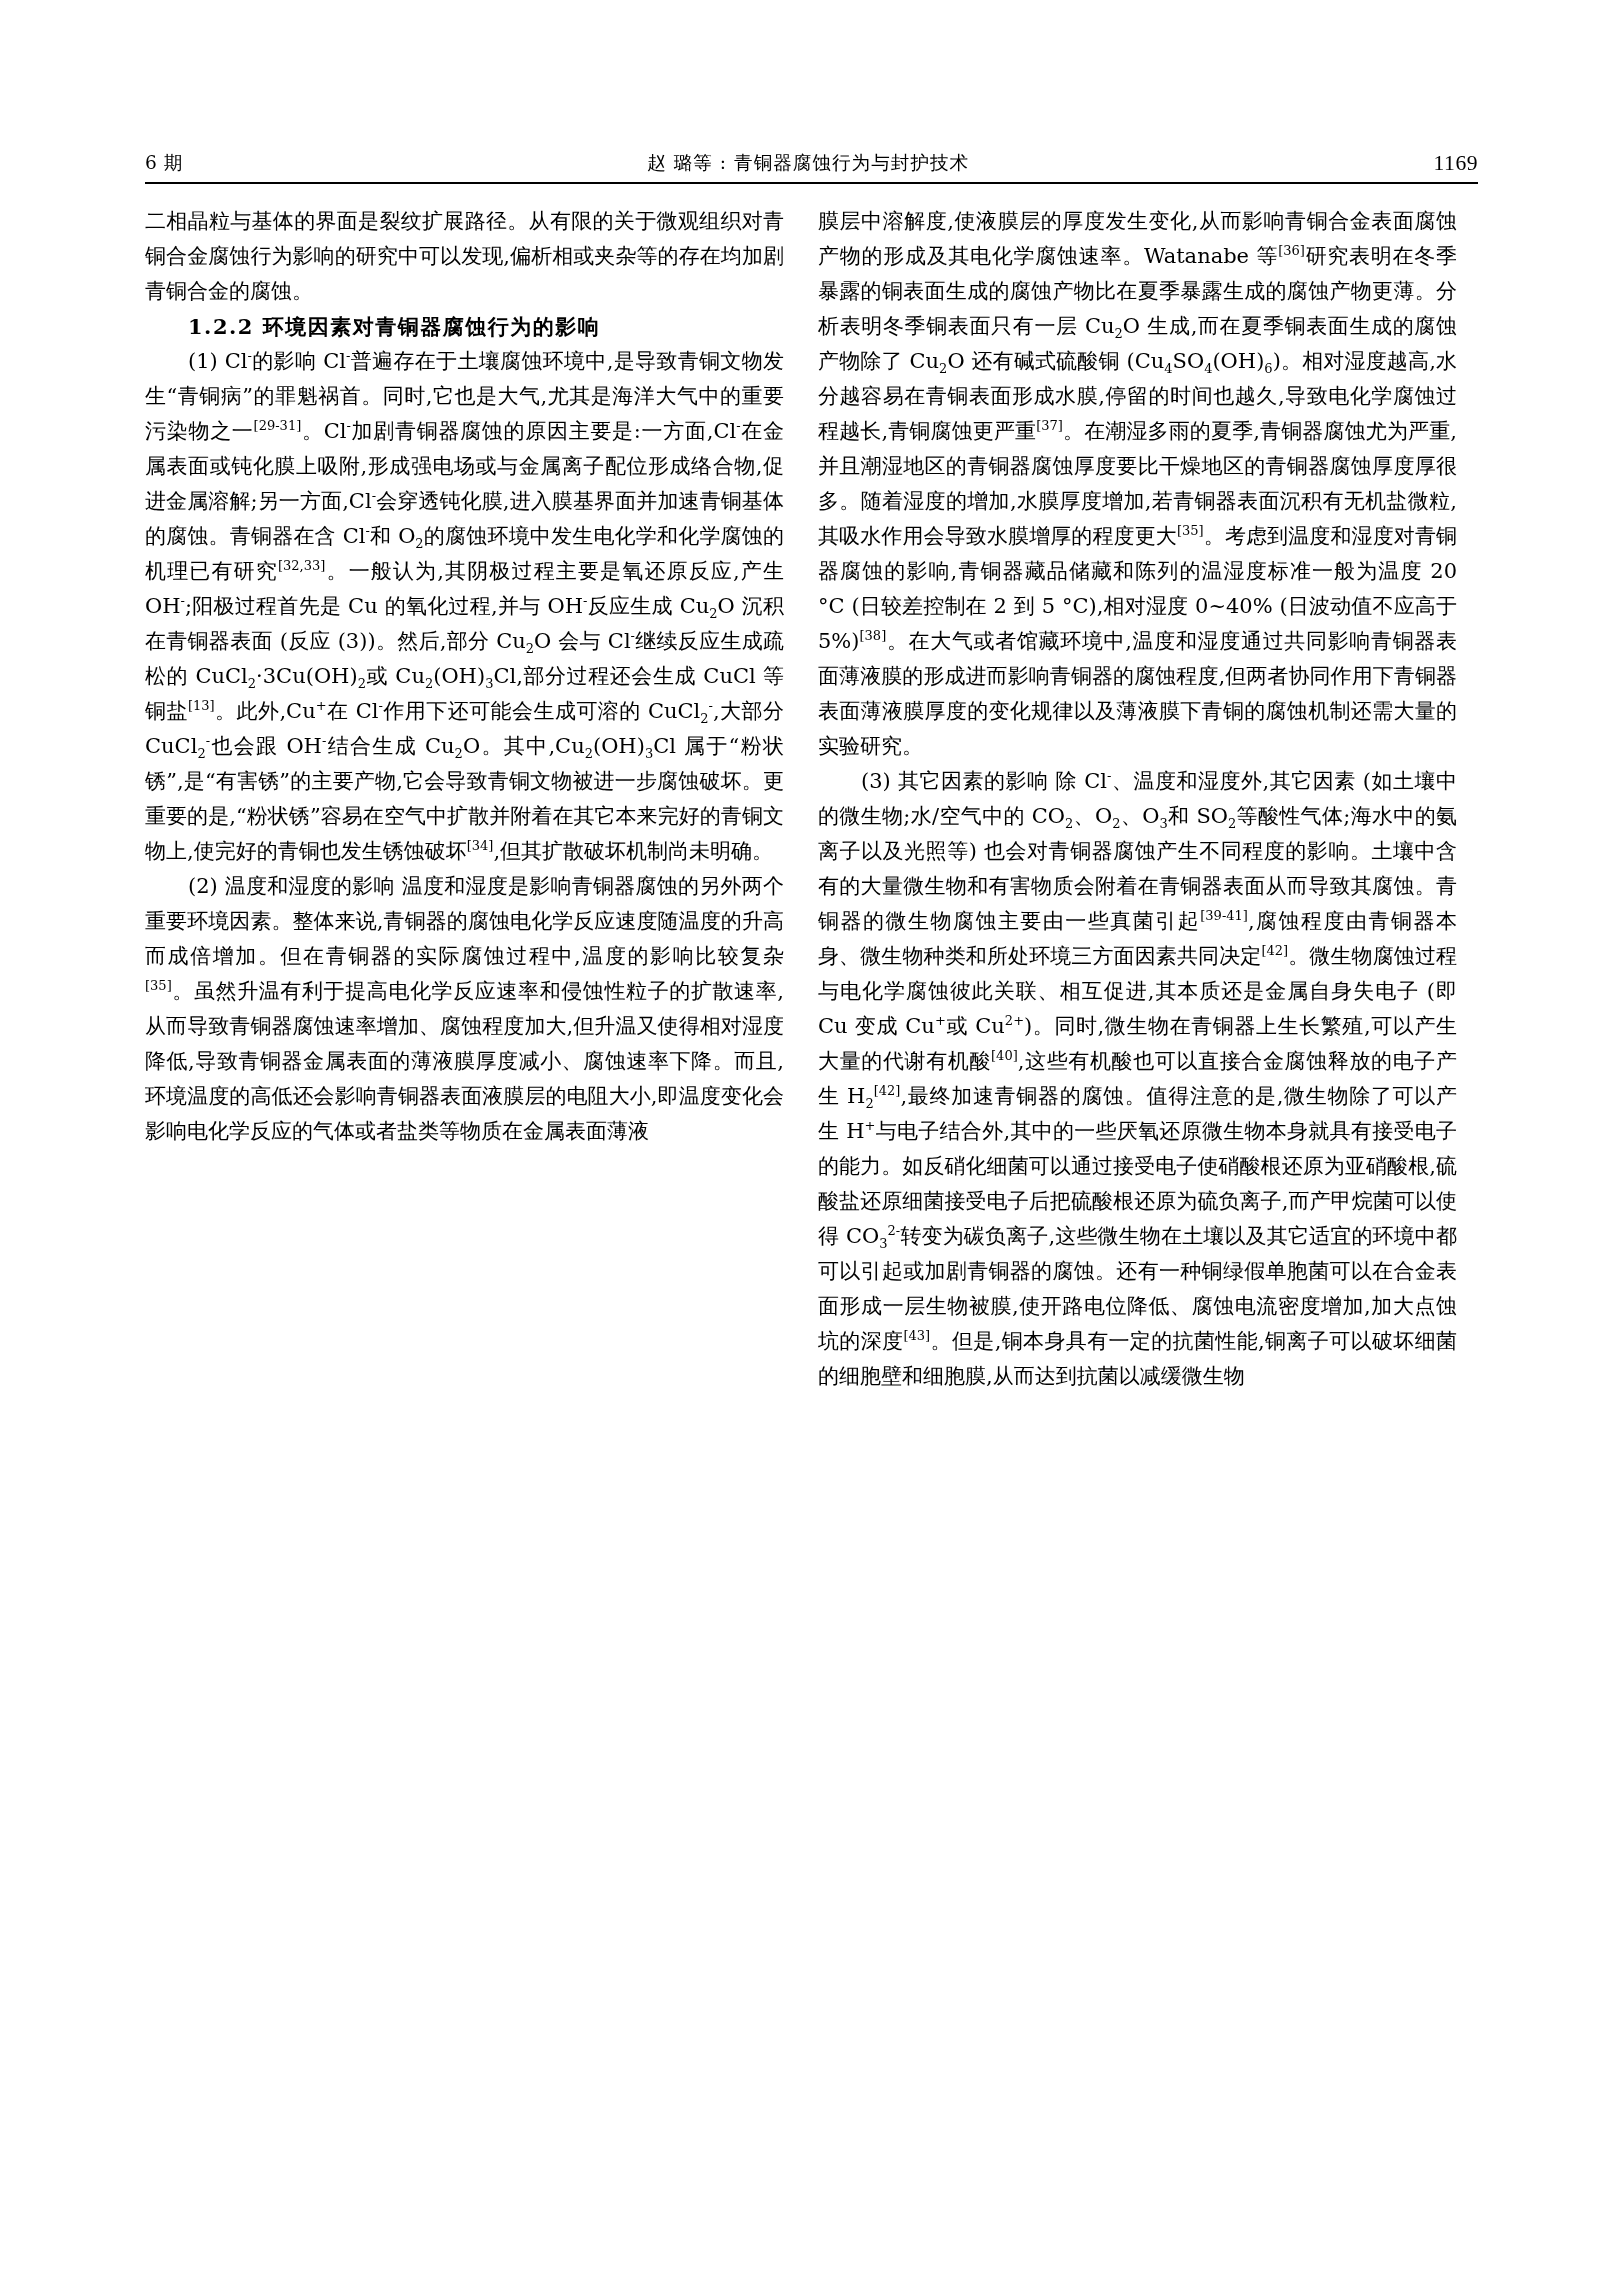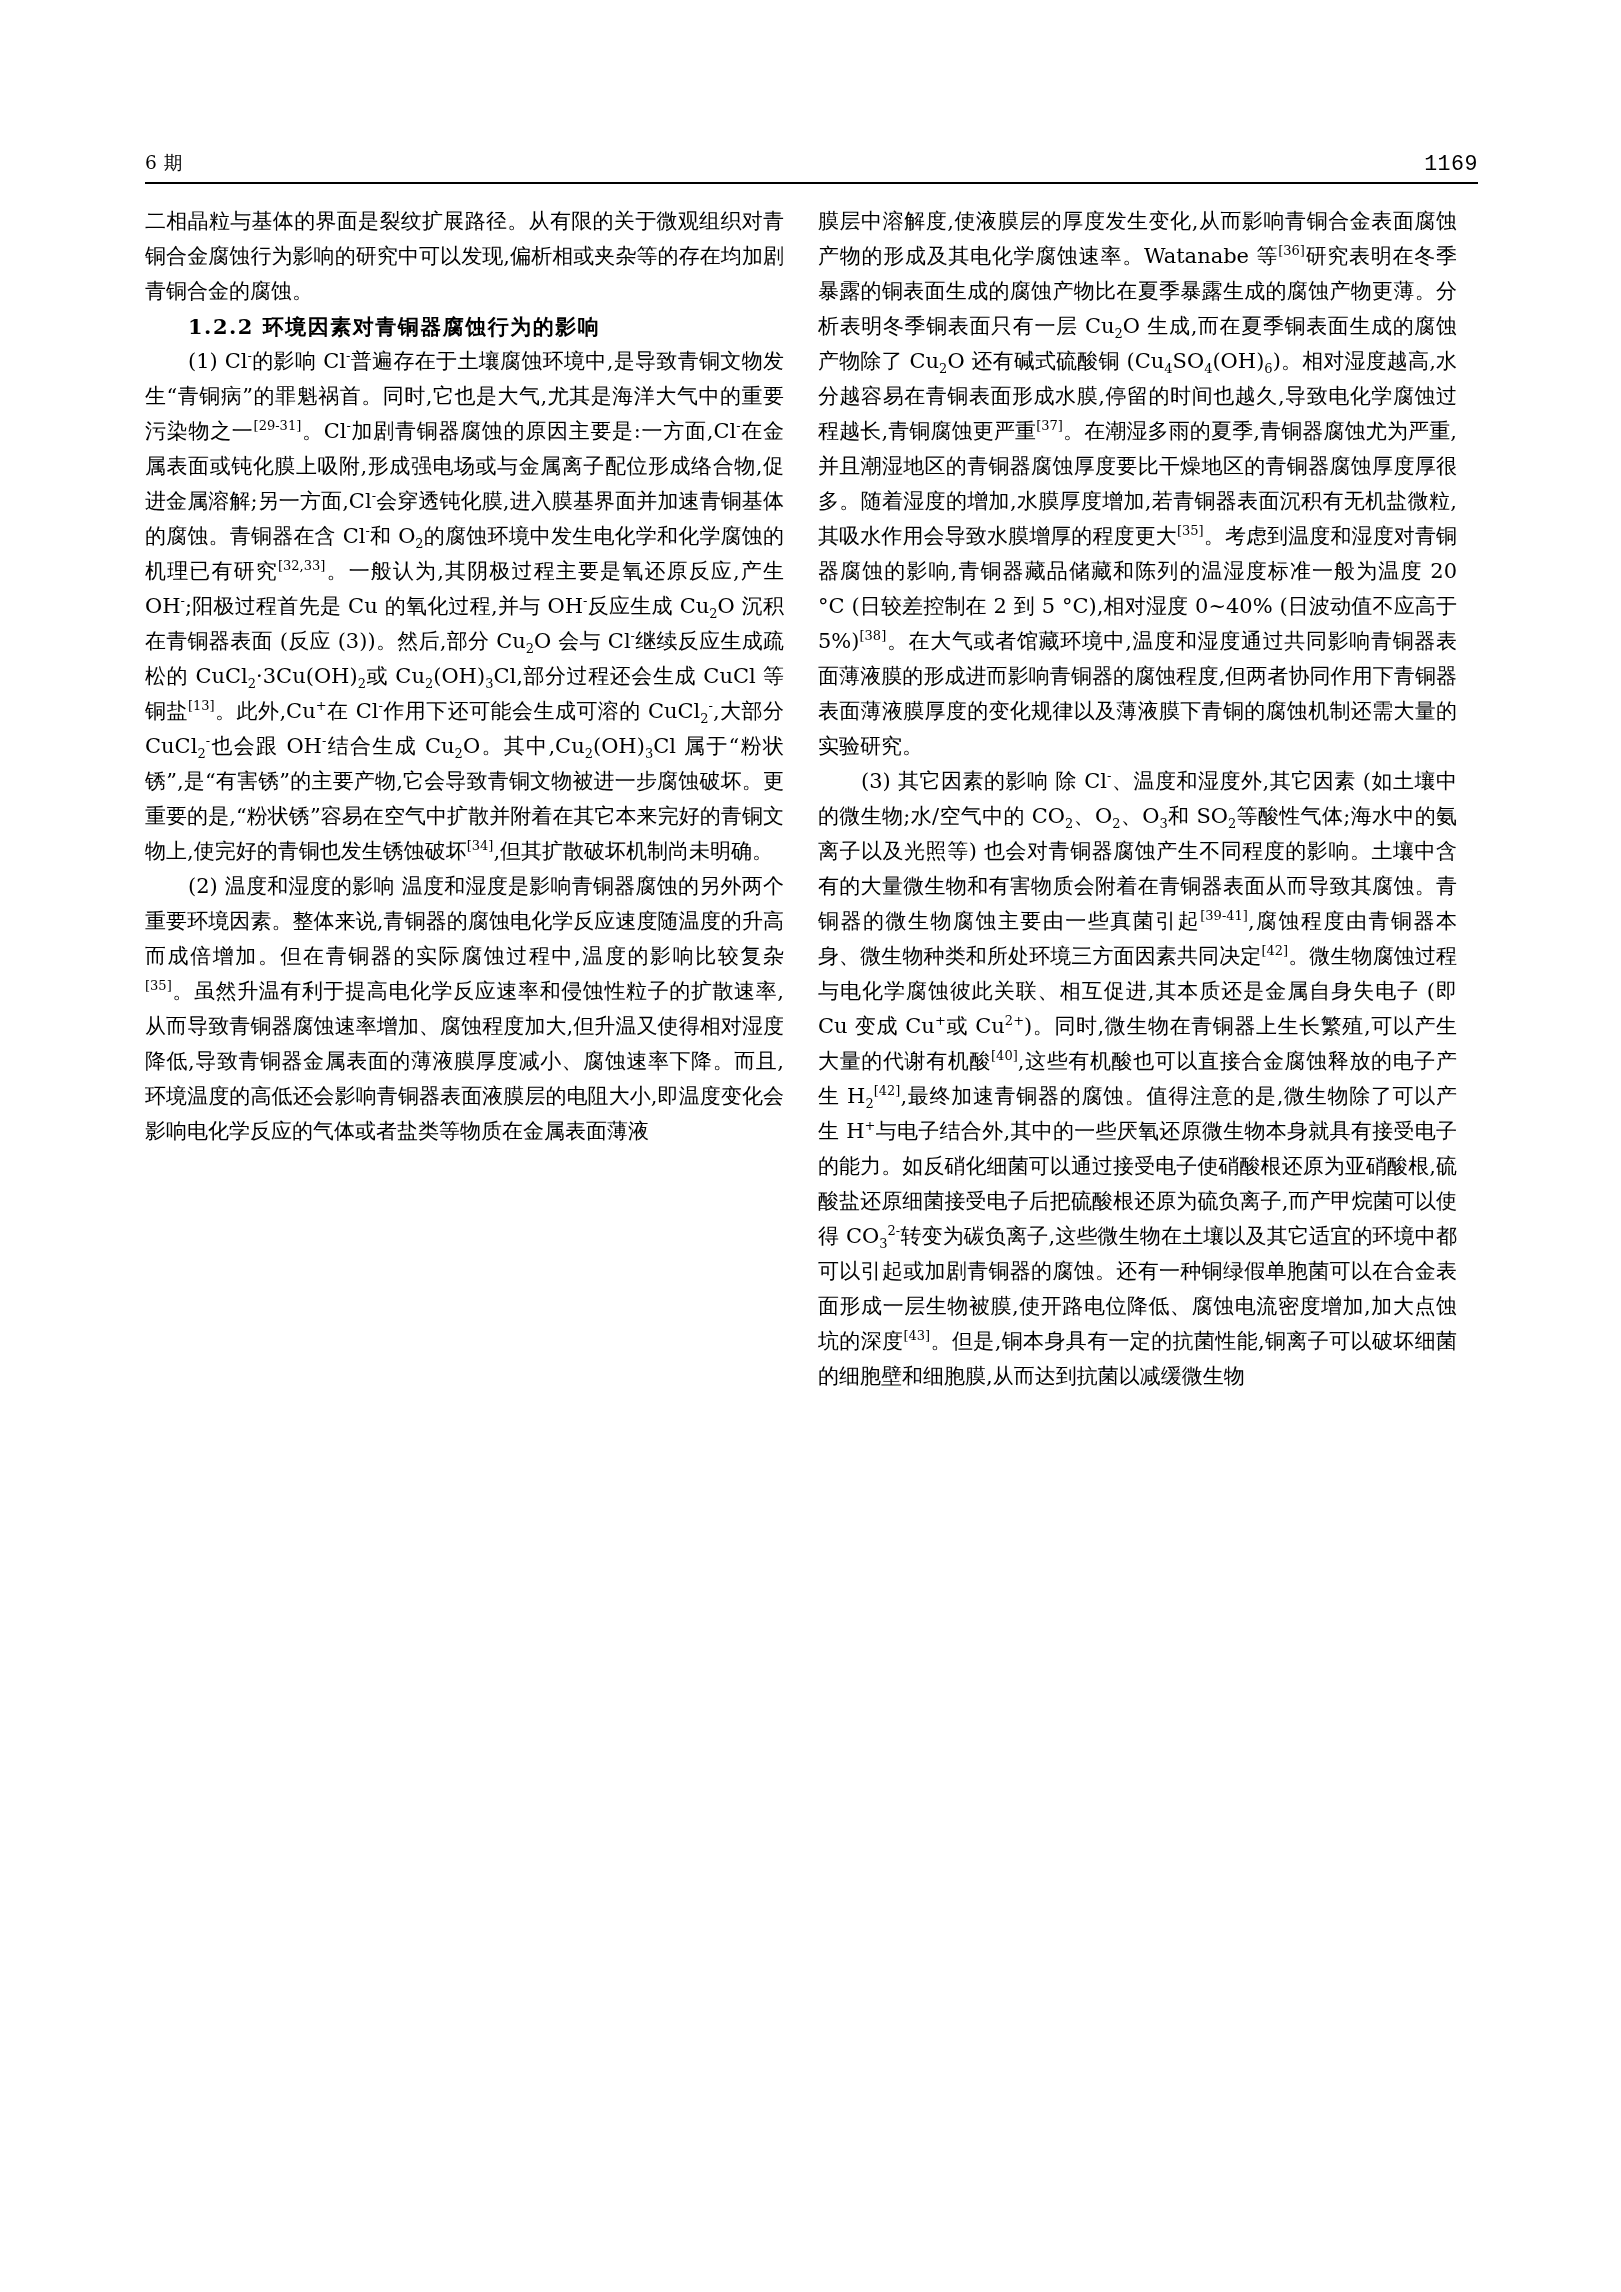--- a/index.html
+++ b/index.html
@@ -32,21 +32,21 @@
     justify-content: space-between;
     font-size: 18.6px;
     letter-spacing: 0.5px;
   }
   .header .h-left { flex: 0 0 auto; }
   .header .h-center {
     flex: 1 1 auto;
     text-align: center;
     letter-spacing: 1px;
   }
-  .header .h-right { flex: 0 0 auto; font-size: 21.6px; font-family: Liberation Mono, monospace; }
+  .header .h-right { flex: 0 0 auto; font-size: 21.6px; font-family: Liberation Serif, serif; }
   .rule {
     position: absolute;
     left: 145px;
     top: 182px;
     width: 1333px;
     height: 1.5px;
     background: #000;
   }
   .columns {
     position: absolute;
@@ -87,20 +87,21 @@
     font-weight: bold;
   }
 </style>
 </head>
 <body>
 
 <div class="page">
 
   <div class="header">
     <span class="h-left">6 期</span>
+    <span class="h-center">赵  璐等 : 青铜器腐蚀行为与封护技术</span>
     <span class="h-right">1169</span>
   </div>
 
   <div class="rule"></div>
 
   <div class="columns">
     <div class="col" id="col-left">
         <p class="noind">二相晶粒与基体的界面是裂纹扩展路径。从有限的关于微观组织对青铜合金腐蚀行为影响的研究中可以发现,偏析相或夹杂等的存在均加剧青铜合金的腐蚀。</p>
         <p class="ind sec-head">1.2.2  环境因素对青铜器腐蚀行为的影响</p>
         <p class="ind">(1) Cl<sup>-</sup>的影响   Cl<sup>-</sup>普遍存在于土壤腐蚀环境中,是导致青铜文物发生“青铜病”的罪魁祸首。同时,它也是大气,尤其是海洋大气中的重要污染物之一<sup>[29-31]</sup>。Cl<sup>-</sup>加剧青铜器腐蚀的原因主要是:一方面,Cl<sup>-</sup>在金属表面或钝化膜上吸附,形成强电场或与金属离子配位形成络合物,促进金属溶解;另一方面,Cl<sup>-</sup>会穿透钝化膜,进入膜基界面并加速青铜基体的腐蚀。青铜器在含 Cl<sup>-</sup>和 O<sub>2</sub>的腐蚀环境中发生电化学和化学腐蚀的机理已有研究<sup>[32,33]</sup>。一般认为,其阴极过程主要是氧还原反应,产生 OH<sup>-</sup>;阳极过程首先是 Cu 的氧化过程,并与 OH<sup>-</sup>反应生成 Cu<sub>2</sub>O 沉积在青铜器表面 (反应 (3))。然后,部分 Cu<sub>2</sub>O 会与 Cl<sup>-</sup>继续反应生成疏松的 CuCl<sub>2</sub>·3Cu(OH)<sub>2</sub>或 Cu<sub>2</sub>(OH)<sub>3</sub>Cl,部分过程还会生成 CuCl 等铜盐<sup>[13]</sup>。此外,Cu<sup>+</sup>在 Cl<sup>-</sup>作用下还可能会生成可溶的 CuCl<sub>2</sub><sup>-</sup>,大部分 CuCl<sub>2</sub><sup>-</sup>也会跟 OH<sup>-</sup>结合生成 Cu<sub>2</sub>O。其中,Cu<sub>2</sub>(OH)<sub>3</sub>Cl 属于“粉状锈”,是“有害锈”的主要产物,它会导致青铜文物被进一步腐蚀破坏。更重要的是,“粉状锈”容易在空气中扩散并附着在其它本来完好的青铜文物上,使完好的青铜也发生锈蚀破坏<sup>[34]</sup>,但其扩散破坏机制尚未明确。</p>

